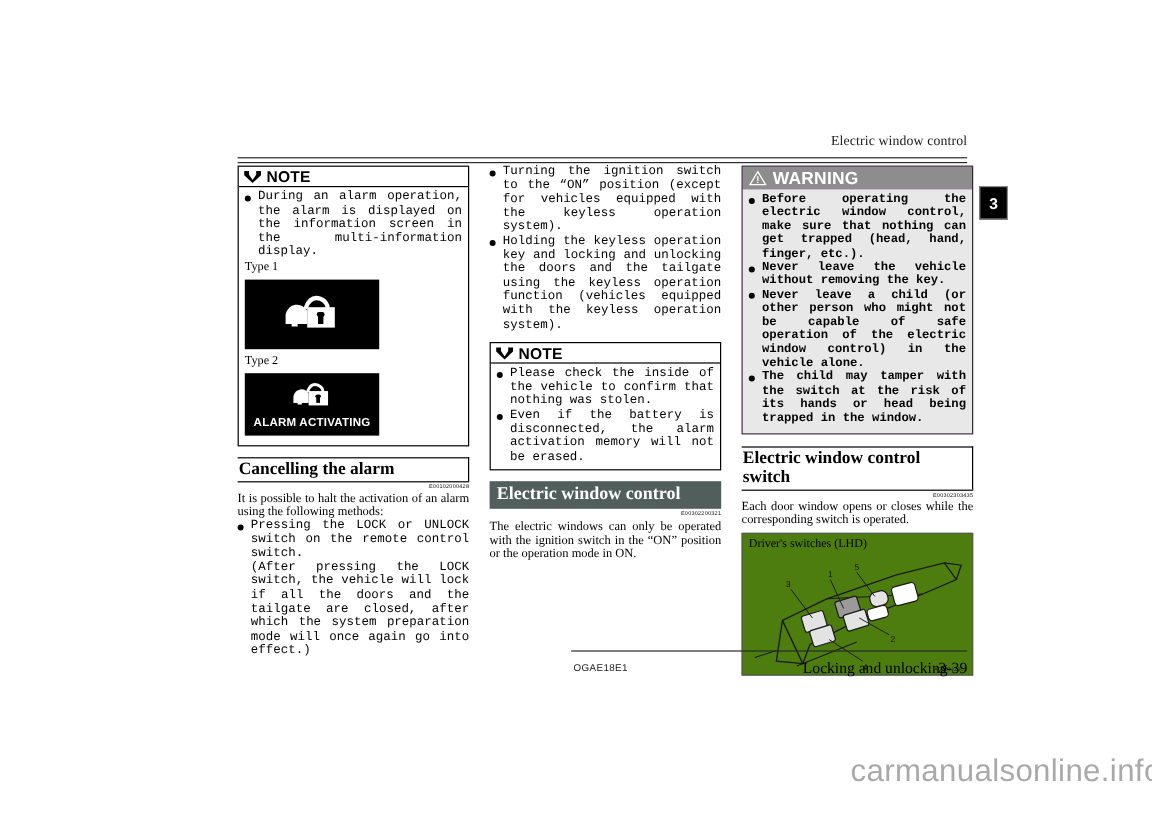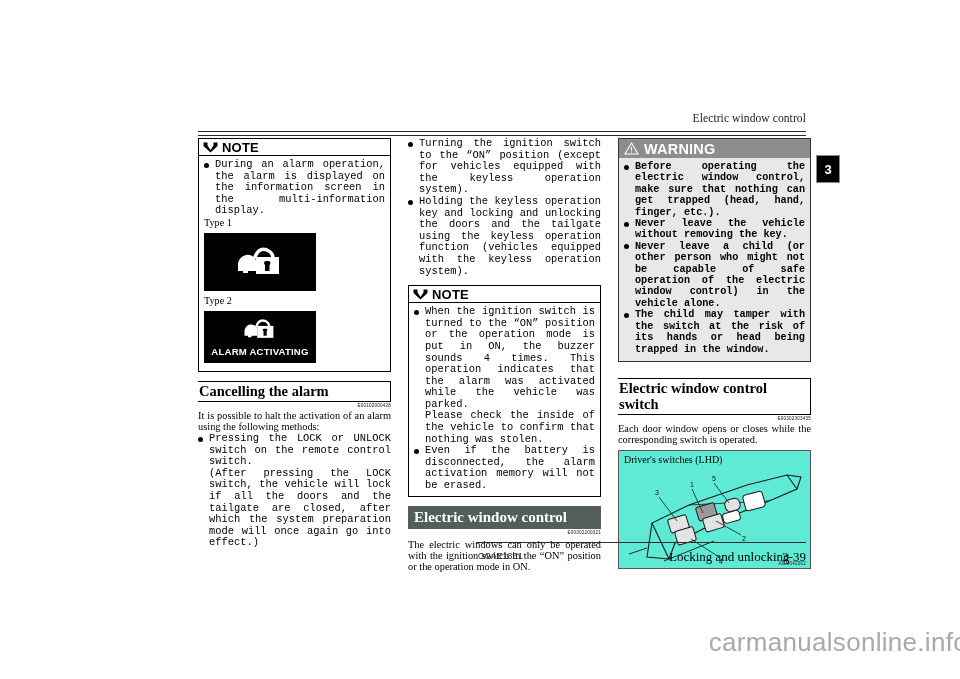--- a/index.html
+++ b/index.html
@@ -131,21 +131,21 @@
     padding: 3px 5px 4px 5px;
   }
 
   
   .wings { width: 15px; height: 12px; display:block; }
 
   
   .warn-box {
     border: 1.6px solid #2f2f2f;
     background: #f0abfc;
-    margin-bottom: 16px;
+    margin-bottom: 10px;
   }
   .warn-head {
     background: #8d8d8d;
     display: flex;
     align-items: center;
     gap: 5px;
     padding: 2px 5px;
     height: 19px;
     box-sizing: border-box;
   }
@@ -232,21 +232,21 @@
     font-family: "Liberation Sans", sans-serif;
     font-weight: bold;
     font-size: 9.6px;
     letter-spacing: .2px;
     margin-top: 2px;
   }
 
   
   .illus {
     border: 1.2px solid #555;
-    background: #5eead4;
+    background: #4d7c0f;
     width: 191px;
     height: 117px;
     position: relative;
     margin-top: 5px;
   }
   .illus .cap {
     position: absolute;
     left: 5px; top: 3px;
     font-size: 10px;
     line-height: 11px;
@@ -397,21 +397,20 @@
           <svg class="wings" viewBox="0 0 30 24" xmlns="http://www.w3.org/2000/svg">
             <path d="M1 3 L9 3 L9 9 L15 18 L21 9 L21 3 L29 3 L29 10 L15 23 L1 10 Z" fill="#000"></path>
           </svg>
         </span>
         <span class="label">NOTE</span>
       </div>
       <div class="note-body">
         <ul class="bullets">
           <li>
             <span class="dot"></span>
-            <span class="sub-line">When the ignition switch is turned to the “ON” position or the operation mode is put in ON, the buzzer sounds 4 times. This operation indicates that the alarm was activated while the vehicle was parked.</span>
             <span class="sub-line">Please check the inside of the vehicle to confirm that nothing was stolen.</span>
           </li>
           <li>
             <span class="dot"></span>
             <span>Even if the battery is disconnected, the alarm activation memory will not be erased.</span>
           </li>
         </ul>
       </div>
     </div>
 

